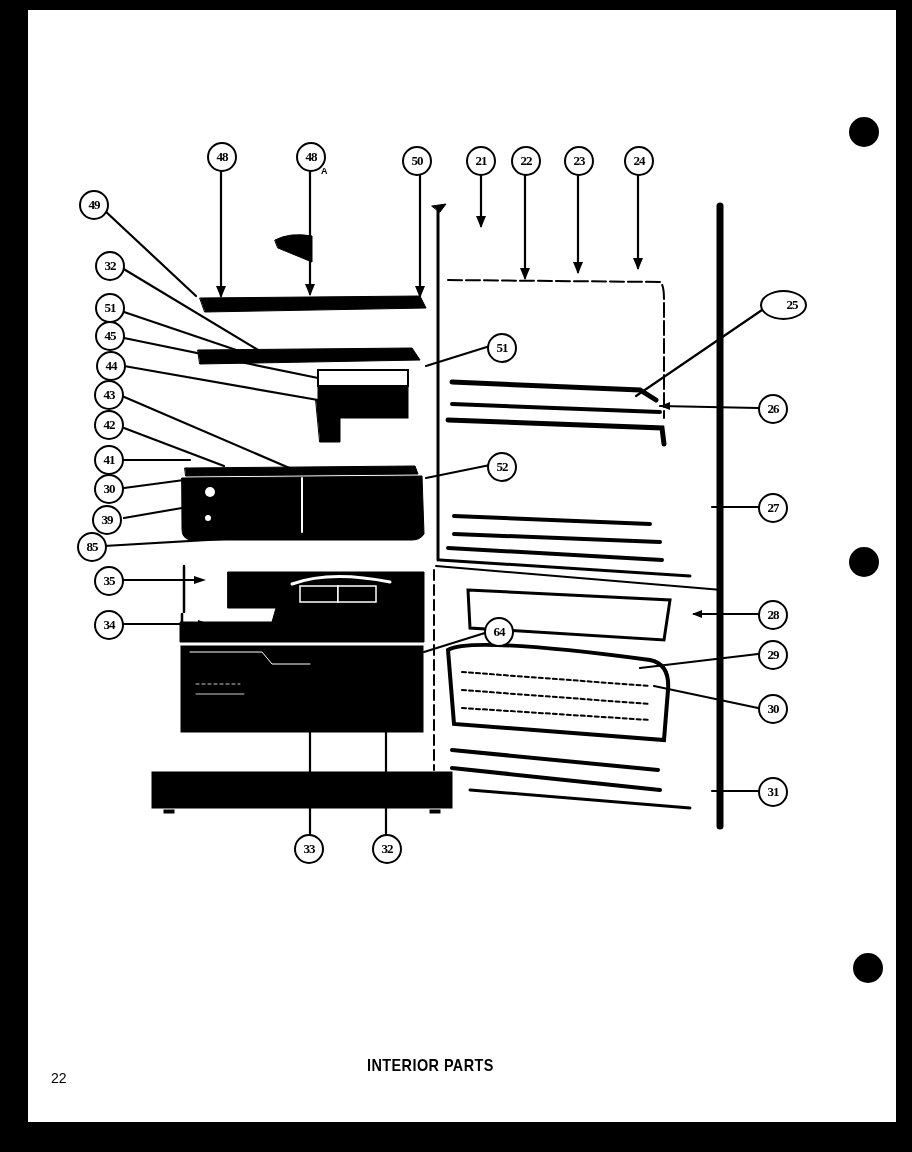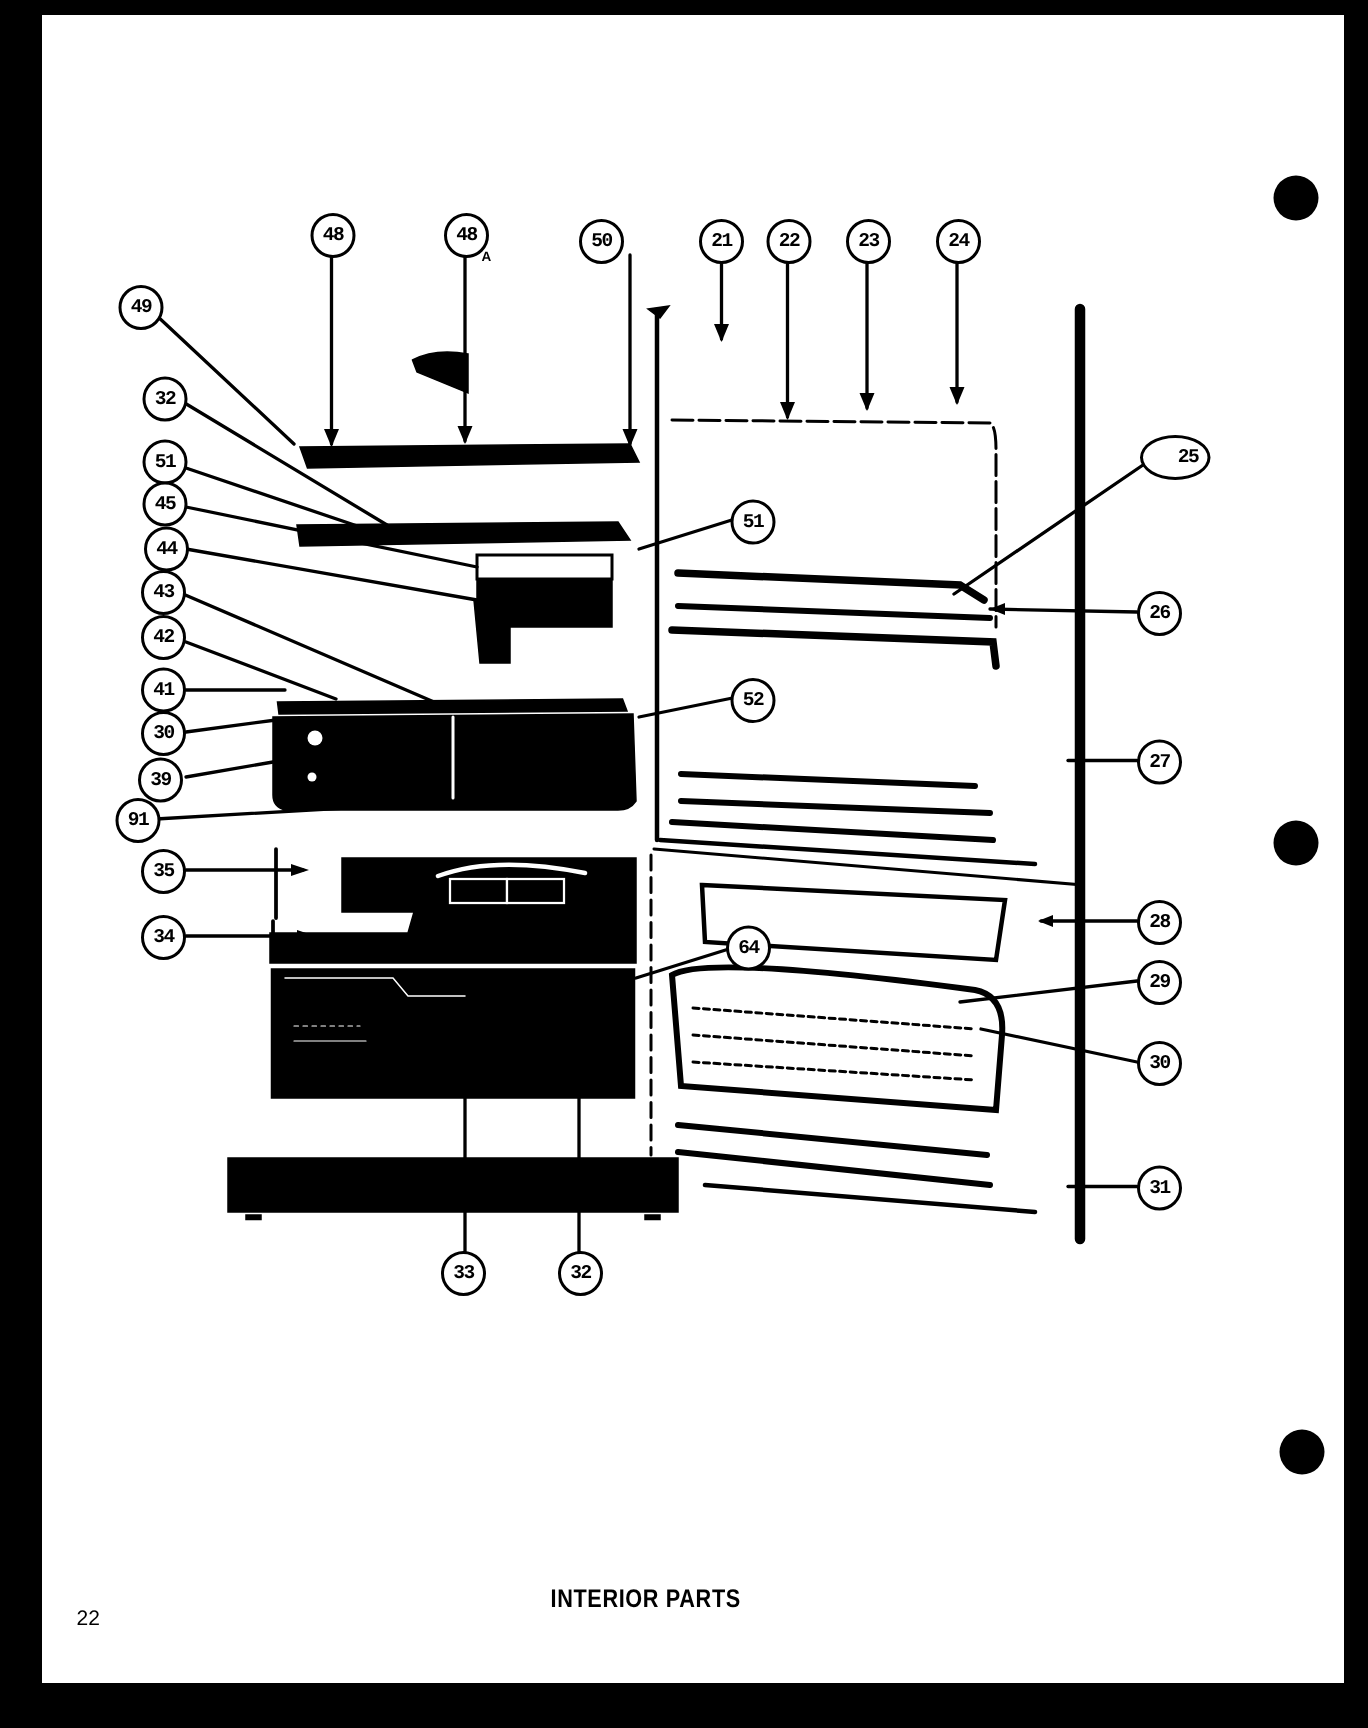--- a/index.html
+++ b/index.html
@@ -1,21 +1,21 @@
 <!DOCTYPE html>
 <html><head>
 <meta charset="utf-8">
 <style>
   html,body{margin:0;padding:0;}
   body{width:912px;height:1152px;background:#000;position:relative;overflow:hidden;font-family:"Liberation Sans",sans-serif;}
   .page{position:absolute;left:28px;top:10px;width:868px;height:1112px;background:#fff;}
   .hole{position:absolute;width:30px;height:30px;border-radius:50%;background:#000;}
   svg.diagram{position:absolute;left:0;top:0;width:912px;height:1152px;}
   .callout{position:absolute;width:26px;height:26px;border:2.5px solid #000;border-radius:50%;background:#fff;
-           font-family:Liberation Mono, monospace;font-weight:bold;font-size:13px;line-height:26px;text-align:center;color:#000;letter-spacing:-1px;box-sizing:content-box;}
+           font-family:Liberation Serif, serif;font-weight:bold;font-size:13px;line-height:26px;text-align:center;color:#000;letter-spacing:-1px;box-sizing:content-box;}
   .suffix{position:absolute;font-weight:bold;font-size:9px;color:#000;}
   .caption{position:absolute;left:367px;top:1056px;font-family:"Liberation Sans",sans-serif;font-weight:bold;font-size:17px;letter-spacing:0.5px;transform:scaleX(0.85);transform-origin:left top;color:#000;}
   .pagenum{position:absolute;left:51px;top:1070px;font-size:14px;color:#000;}
 </style>
 </head>
 <body>
 
 <div class="page"></div>
 
 <div class="hole" style="left:849px;top:117px;"></div>
@@ -131,37 +131,37 @@
       <path d="M198 624 L210 620 L210 628 Z" transform="rotate(180 204 624)"></path>
       <path d="M662 402 L672 406 L662 410 Z" transform="rotate(180 666 406)"></path>
       <path d="M694 610 L704 614 L694 618 Z" transform="rotate(180 698 614)"></path>
     </g>
   </g>
 </svg>
 
 <div class="callout" style="left:207px;top:142px;">48</div>
 <div class="callout" style="left:296px;top:142px;">48</div>
 <span class="suffix" style="left:321px;top:166px;">A</span>
-<div class="callout" style="left:386px;top:146px;">50</div>
+<div class="callout" style="left:402px;top:146px;">50</div>
 <div class="callout" style="left:466px;top:146px;">21</div>
 <div class="callout" style="left:511px;top:146px;">22</div>
 <div class="callout" style="left:564px;top:146px;">23</div>
 <div class="callout" style="left:624px;top:146px;">24</div>
 
 <div class="callout" style="left:79px;top:190px;">49</div>
 <div class="callout" style="left:95px;top:251px;">32</div>
 <div class="callout" style="left:95px;top:293px;">51</div>
 <div class="callout" style="left:95px;top:321px;">45</div>
 <div class="callout" style="left:96px;top:351px;">44</div>
 <div class="callout" style="left:94px;top:380px;">43</div>
 <div class="callout" style="left:94px;top:410px;">42</div>
 <div class="callout" style="left:94px;top:445px;">41</div>
 <div class="callout" style="left:94px;top:474px;">30</div>
 <div class="callout" style="left:92px;top:505px;">39</div>
-<div class="callout" style="left:77px;top:532px;">91</div>
+<div class="callout" style="left:77px;top:532px;">85</div>
 <div class="callout" style="left:94px;top:566px;">35</div>
 <div class="callout" style="left:94px;top:610px;">34</div>
 <div class="callout" style="left:294px;top:834px;">33</div>
 <div class="callout" style="left:372px;top:834px;">32</div>
 
 <div class="callout" style="left:487px;top:333px;">51</div>
 <div class="callout" style="left:487px;top:452px;">52</div>
 <div class="callout" style="left:484px;top:617px;">64</div>
 
 <div class="callout" style="left:760px;top:290px;padding-left:17px;">25</div>

